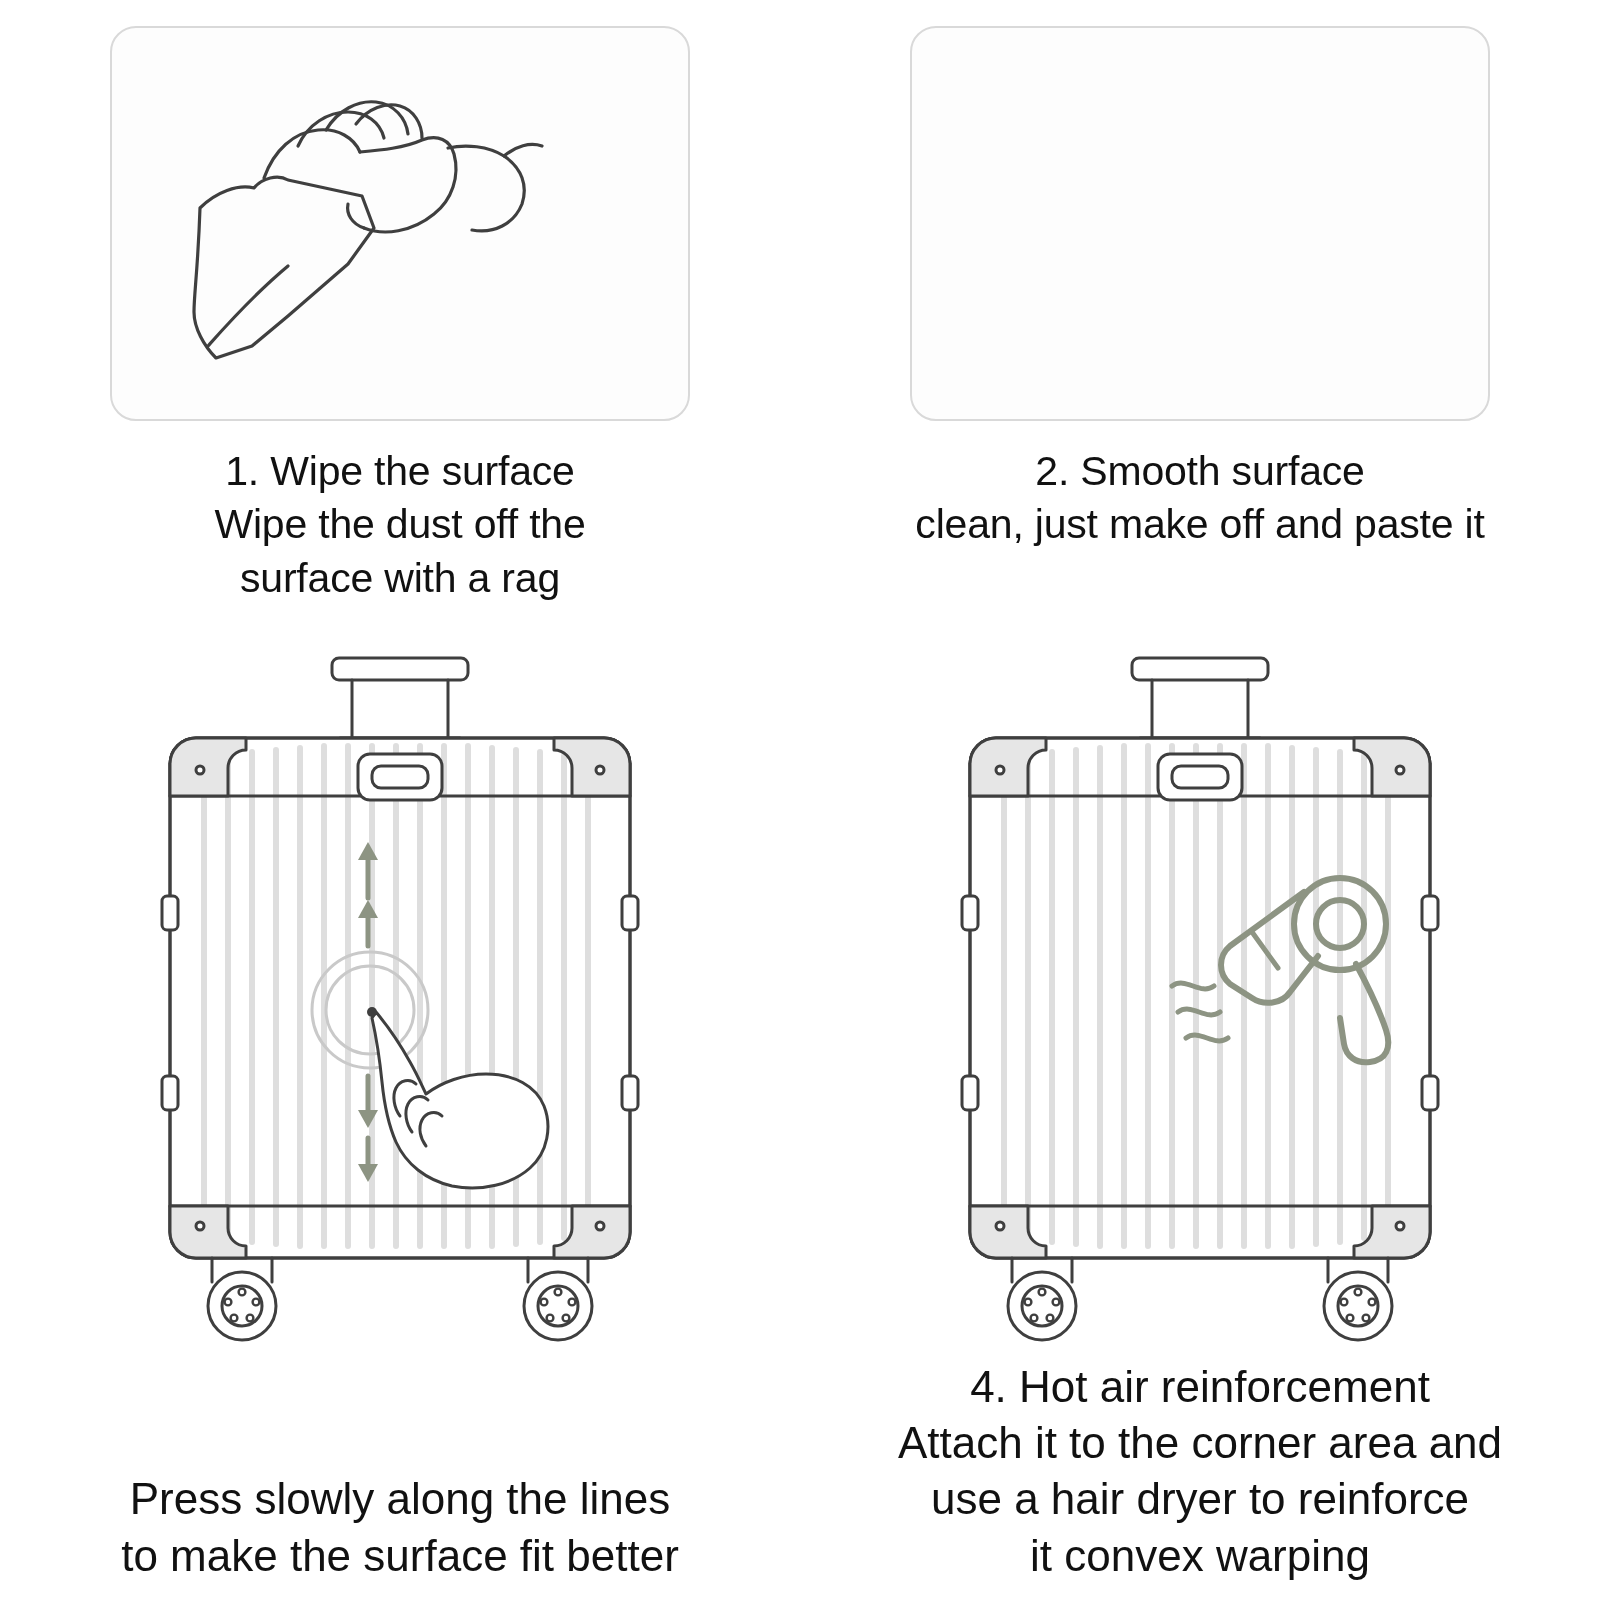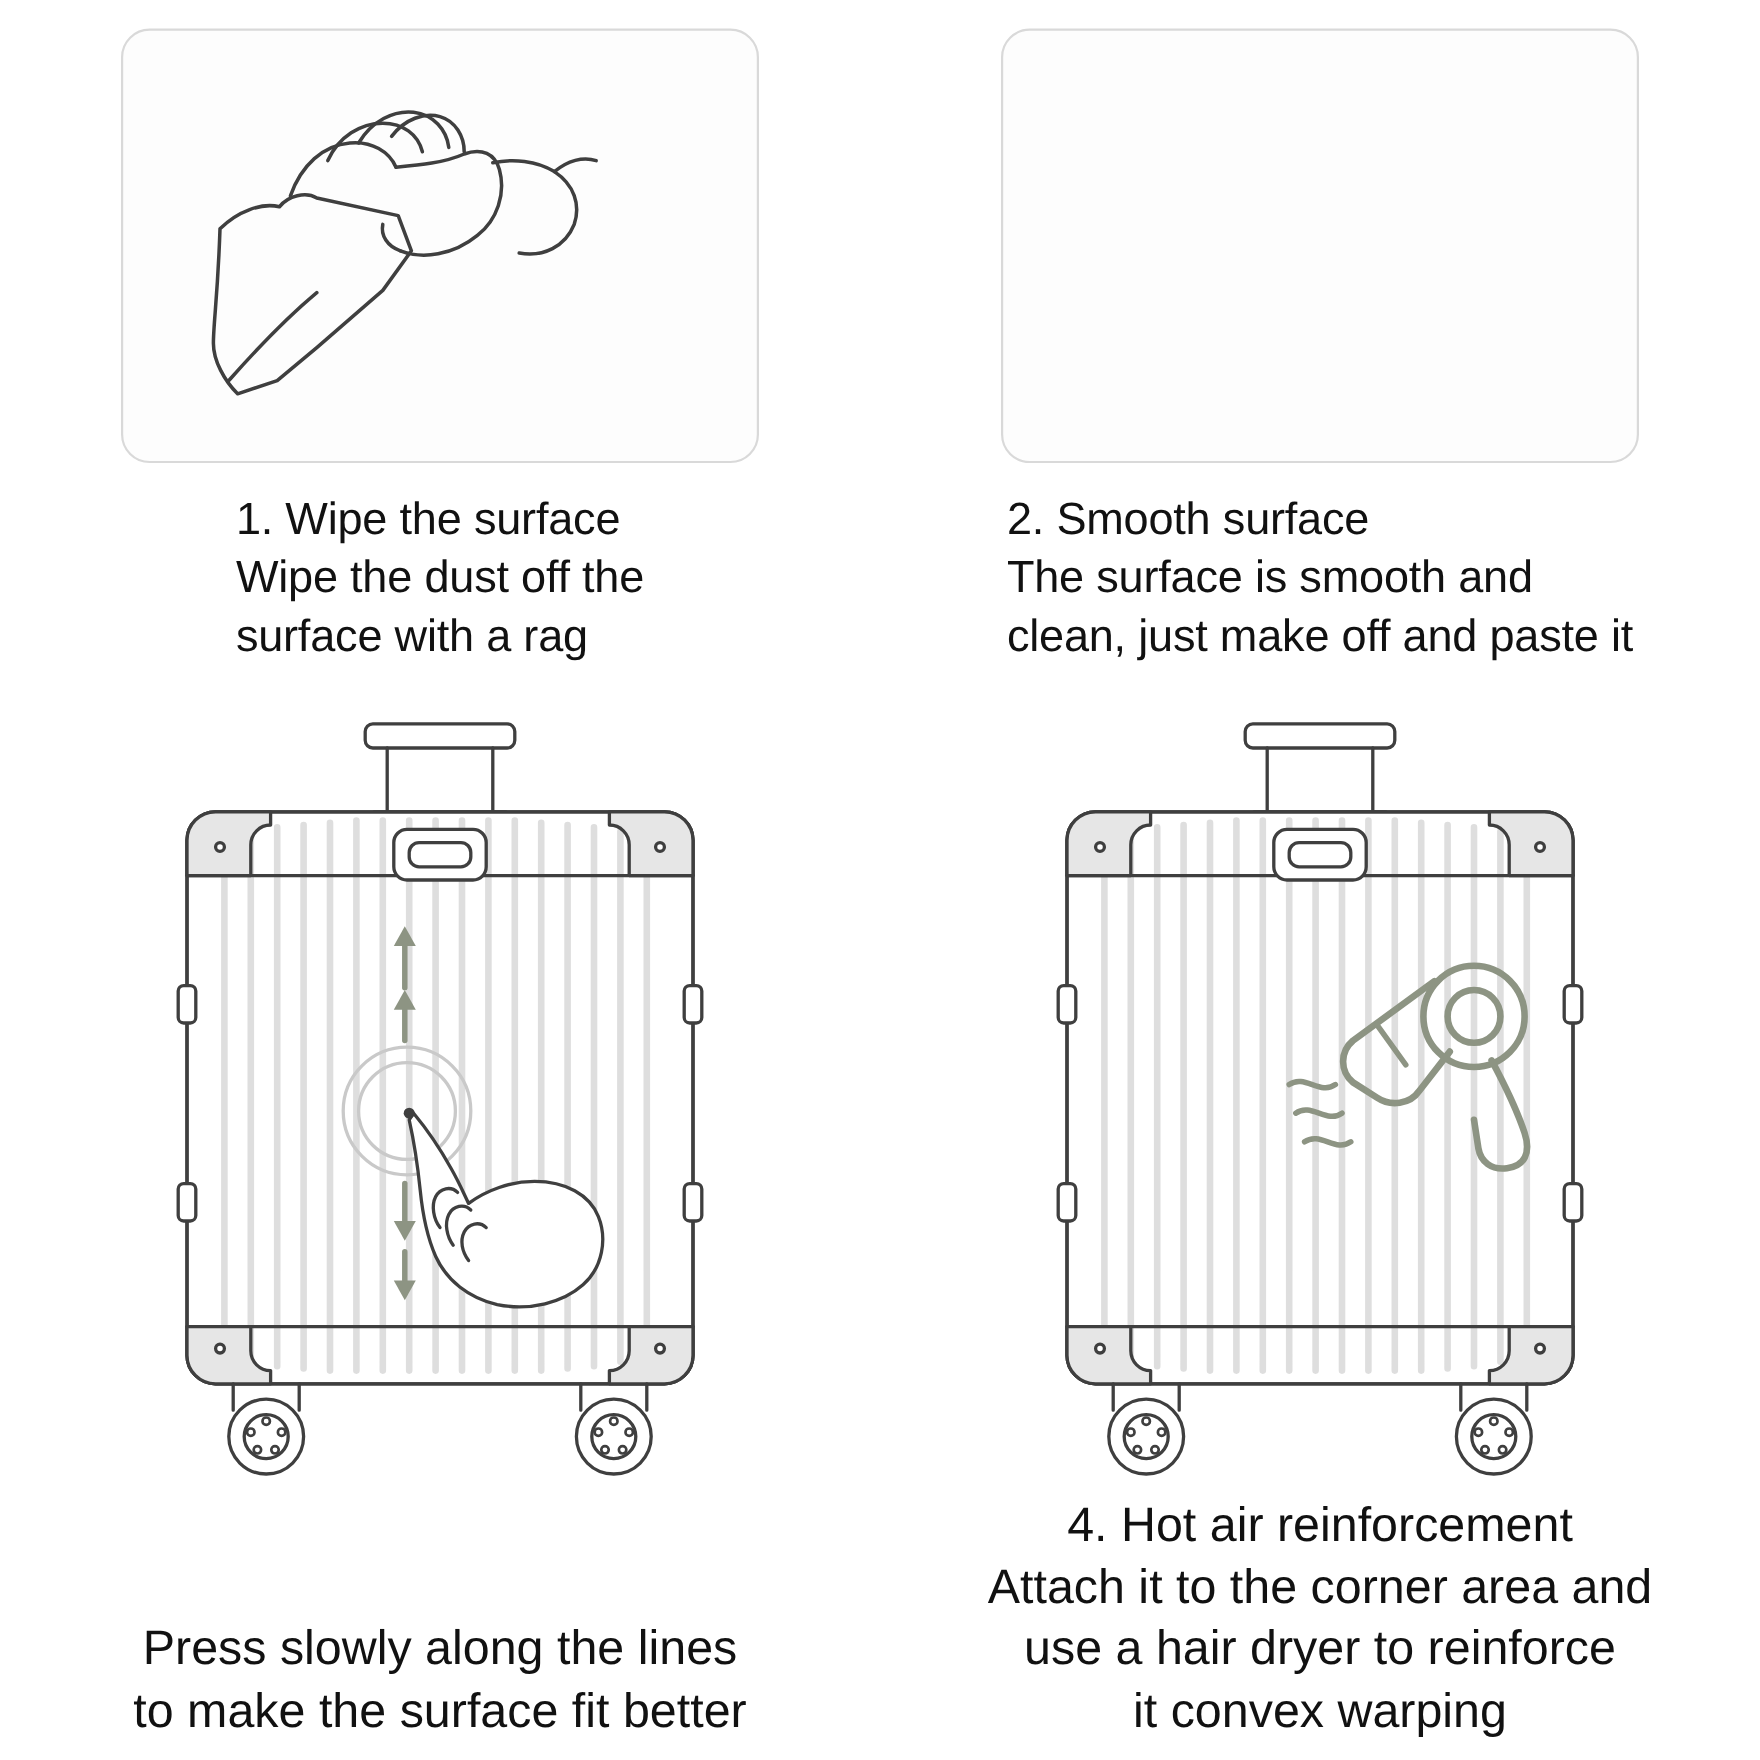--- a/index.html
+++ b/index.html
@@ -46,21 +46,21 @@
     border-radius: 26px;
     background: #fdfdfd;
     position: relative;
     box-sizing: border-box;
   }
   .panel svg { display: block; }
 
   
   .caption {
     margin-top: 24px;
-    text-align: left;
+    text-align: center;
     line-height: 1.30;
     font-size: 41px;
     letter-spacing: -0.2px;
     color: #111111;
     max-width: 720px;
   }
   .caption .line { display: block; white-space: nowrap; }
   .caption .line.title { }
   .cap-bottom {
     position: absolute;
@@ -121,21 +121,20 @@
         <span class="line">surface with a rag</span>
       </div>
     </div>
 
     <div class="cell top">
       <div class="panel">
         <svg width="576" height="391" viewBox="0 0 576 391"></svg>
       </div>
       <div class="caption">
         <span class="line title">2. Smooth surface</span>
-        <span class="line">The surface is smooth and</span>
         <span class="line">clean, just make off and paste it</span>
       </div>
     </div>
 
     <div class="cell bottom">
       <div class="suitcase-wrap">
         <svg width="600" height="700" viewBox="0 0 600 700">
           <g fill="none" stroke="#3f3f3f" stroke-width="3" stroke-linecap="round" stroke-linejoin="round">
 
             <rect x="232" y="12" width="136" height="22" rx="7" fill="#ffffff"></rect>

